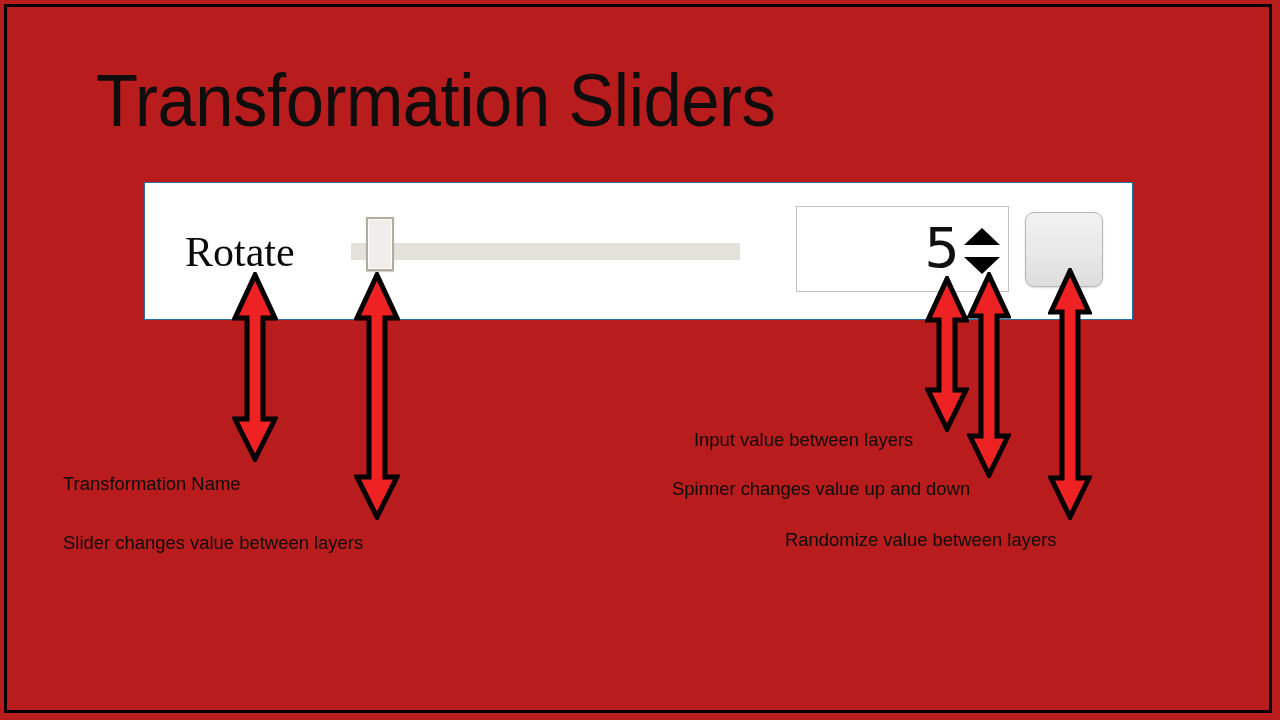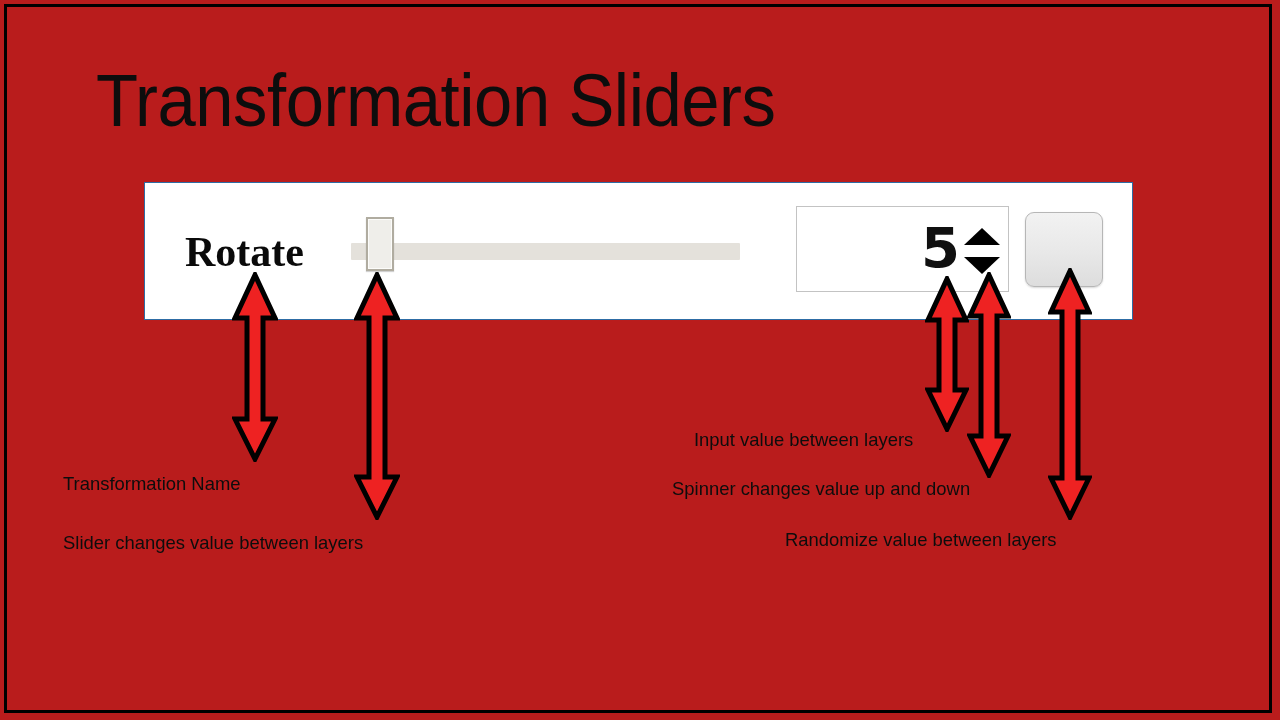--- a/index.html
+++ b/index.html
@@ -46,21 +46,20 @@
   
   #widget-panel {
     position: absolute;
     left: 144px;
     top: 182px;
     width: 989px;
     height: 138px;
     border: 1px solid #2e6ca4;
     box-sizing: border-box;
     background: #ffffff;
-    font-weight: bold;
   }
 
   
   #transform-label {
     position: absolute;
     left: 40px;
     top: 46px;
     font-family: "Liberation Serif", serif;
     font-size: 42px;
     line-height: 46px;

